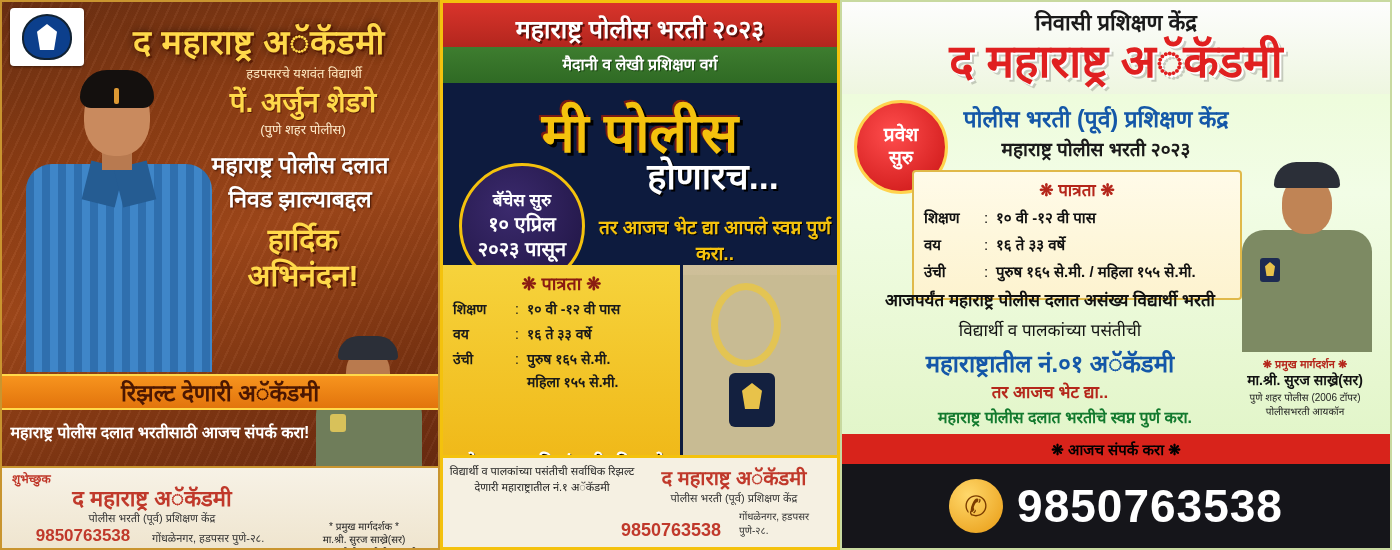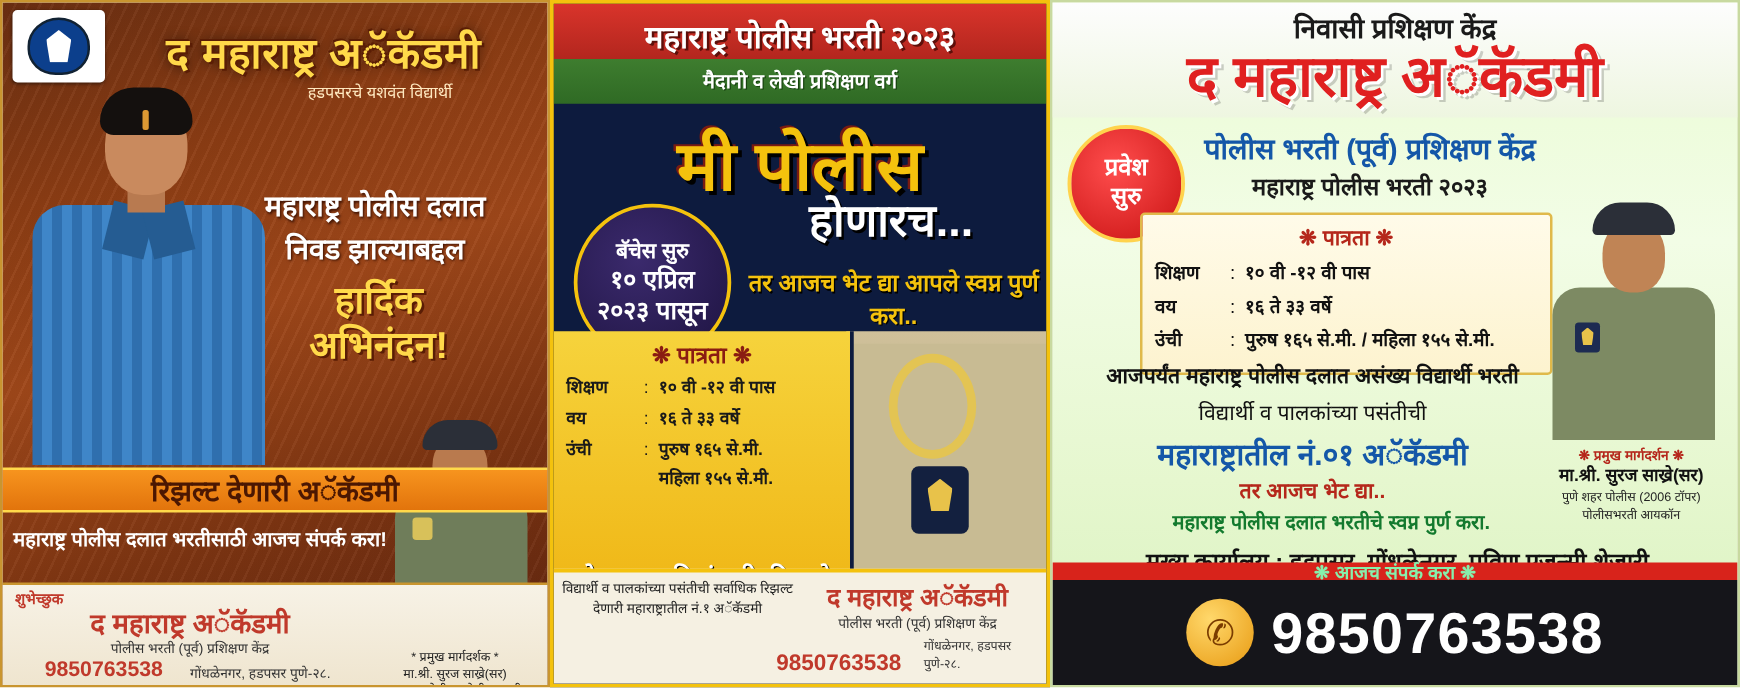--- a/index.html
+++ b/index.html
@@ -210,22 +210,22 @@
   .p3-officer .o-head{position:absolute; left:50px; top:14px; width:50px;height:58px;background:#c08455;border-radius:46% 46% 44% 44%;}
   .p3-officer .o-body{position:absolute; left:10px; top:68px; width:130px;height:122px;background:#7d8a63;border-radius:22px 22px 0 0;}
   .p3-officer .o-badge{position:absolute; left:28px; top:96px; width:20px;height:24px;background:#1d2b52;border-radius:3px;}
   .p3-officer .o-badge::after{content:"";position:absolute;left:5px;top:4px;width:10px;height:14px;background:#e8c24a;clip-path:polygon(50% 0,100% 30%,85% 100%,15% 100%,0 30%);}
   .p3-o-c1{position:absolute; right:10px; top:354px; width:150px; text-align:center; font-size:11px; color:#b5271b; font-weight:bold;}
   .p3-o-c2{position:absolute; right:10px; top:368px; width:150px; text-align:center; font-size:14px; color:#111; font-weight:bold;}
   .p3-o-c3{position:absolute; right:10px; top:388px; width:150px; text-align:center; font-size:10px; color:#222;}
   .p3-o-c4{position:absolute; right:10px; top:402px; width:150px; text-align:center; font-size:10px; color:#222;}
 
   .p3-redbar {
-    position:absolute; left:0; right:0; bottom:84px; height:14px;
-    background:#d8231b; color:#86efac; display:flex; align-items:center; justify-content:center;
+    position:absolute; left:0; right:0; bottom:84px; height:30px;
+    background:#d8231b; color:#000000; display:flex; align-items:center; justify-content:center;
     font-size:15px; font-weight:bold;
   }
   .p3-phonebar {
     position:absolute; left:0; right:0; bottom:0; height:84px;
     background:#15151a; display:flex; align-items:center; justify-content:center; gap:14px;
   }
   .p3-phone-icon {
     width:54px;height:54px;border-radius:50%;
     background: radial-gradient(circle at 35% 30%,#ffd86b,#e89a12);
     display:flex;align-items:center;justify-content:center;font-size:28px;color:#7a3c00;
@@ -239,20 +239,22 @@
 
   <div class="poster1">
     <div class="p1-texture"></div>
 
     <div class="p1-logo">
       <div class="seal"></div>
     </div>
 
     <div class="p1-title">द महाराष्ट्र अॅकॅडमी</div>
     <div class="p1-sub1">हडपसरचे यशवंत विद्यार्थी</div>
+    <div class="p1-name">पें. अर्जुन शेडगे</div>
+    <div class="p1-name-sub">(पुणे शहर पोलीस)</div>
     <div class="p1-line1">महाराष्ट्र पोलीस दलात</div>
     <div class="p1-line2">निवड झाल्याबद्दल</div>
     <div class="p1-big1">हार्दिक</div>
     <div class="p1-big2">अभिनंदन!</div>
 
     <div class="p1-student">
       <div class="shirt"></div>
       <div class="collar-l"></div>
       <div class="collar-r"></div>
       <div class="neck"></div>

